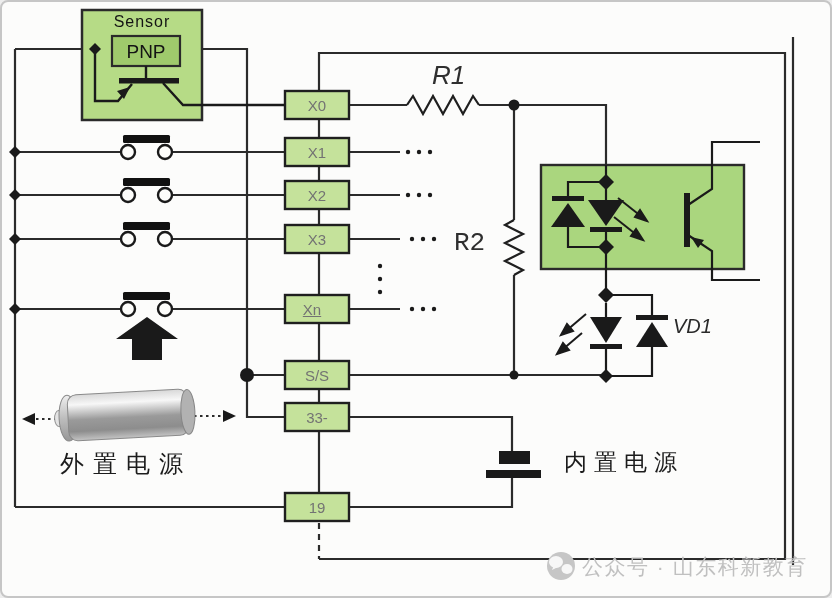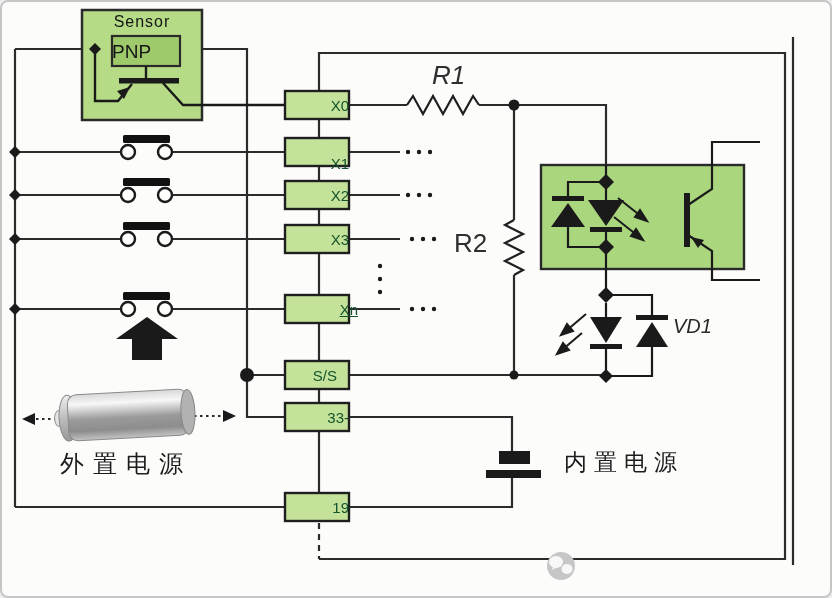--- a/index.html
+++ b/index.html
@@ -4,21 +4,21 @@
 <style>
   html,body{margin:0;padding:0;background:#ededed;}
   #stage{
     position:relative;width:832px;height:598px;
     background:#fcfcfb;border:2px solid #c6c6c6;border-radius:8px;
     box-sizing:border-box;overflow:hidden;
     font-family:"Liberation Sans",sans-serif;
   }
   #stage svg{position:absolute;left:0;top:0;}
   .lbl{position:absolute;color:#141414;white-space:nowrap;line-height:1;}
-  .term-lbl{width:64px;text-align:right;font-size:15px;font-weight:500;color:#14532d;}
+  .term-lbl{width:64px;text-align:center;font-size:15px;font-weight:500;color:#737373;}
   .cn{font-size:24px;letter-spacing:9px;color:#1c1c1c;}
   .wm{color:#c0c0c0;font-size:21px;letter-spacing:1.5px;}
 </style>
 </head>
 <body>
 
 <div id="stage">
 
 <svg width="832" height="598" viewBox="0 0 832 598">
   <defs>
@@ -206,32 +206,33 @@
     <g>
       <circle cx="559" cy="564" r="14" fill="#c6c6c6"></circle>
       <ellipse cx="554" cy="560" rx="7" ry="6" fill="#f7f7f7"></ellipse>
       <ellipse cx="565" cy="567" rx="5.5" ry="5" fill="#f7f7f7"></ellipse>
       <polygon points="550,568 556,565 552,563" fill="#f7f7f7"></polygon>
     </g>
   </g>
 </svg>
 
 <div class="lbl" style="left:92px;top:12px;width:96px;text-align:center;font-size:16px;letter-spacing:1px;">Sensor</div>
-<div class="lbl" style="left:110px;top:40px;width:68px;text-align:left;font-size:19px;font-weight:500;">PNP</div>
+<div class="lbl" style="left:110px;top:40px;width:68px;text-align:center;font-size:19px;font-weight:500;">PNP</div>
 
 <div class="lbl term-lbl" style="left:283px;top:96px;">X0</div>
-<div class="lbl term-lbl" style="left:283px;top:154px;">X1</div>
+<div class="lbl term-lbl" style="left:283px;top:143px;">X1</div>
 <div class="lbl term-lbl" style="left:283px;top:186px;">X2</div>
 <div class="lbl term-lbl" style="left:283px;top:230px;">X3</div>
-<div class="lbl term-lbl" style="left:292px;top:300px;text-decoration:underline;">Xn</div>
-<div class="lbl term-lbl" style="left:271px;top:366px;">S/S</div>
+<div class="lbl term-lbl" style="left:278px;top:300px;text-decoration:underline;">Xn</div>
+<div class="lbl term-lbl" style="left:283px;top:366px;">S/S</div>
 <div class="lbl term-lbl" style="left:283px;top:408px;">33-</div>
 <div class="lbl term-lbl" style="left:283px;top:498px;">19</div>
 
 <div class="lbl" style="left:430px;top:60px;font-size:26px;color:#2f2f2f;font-style:italic;">R1</div>
-<div class="lbl" style="left:452px;top:228px;font-size:26px;color:#2f2f2f;">R2</div>
+<div class="lbl" style="left:452px;top:228px;font-size:26px;color:#2f2f2f;font-family:Liberation Mono, monospace;">R2</div>
 <div class="lbl" style="left:671px;top:314px;font-size:20px;color:#2a2a2a;font-style:italic;">VD1</div>
 
 <div class="lbl cn" style="left:58px;top:450px;">外置电源</div>
 <div class="lbl cn" style="left:562px;top:449px;font-size:23px;letter-spacing:7px;">内置电源</div>
 
+<div class="lbl wm" style="left:580px;top:554px;">公众号 · 山东科新教育</div>
 
 </div>
 
 </body></html>

